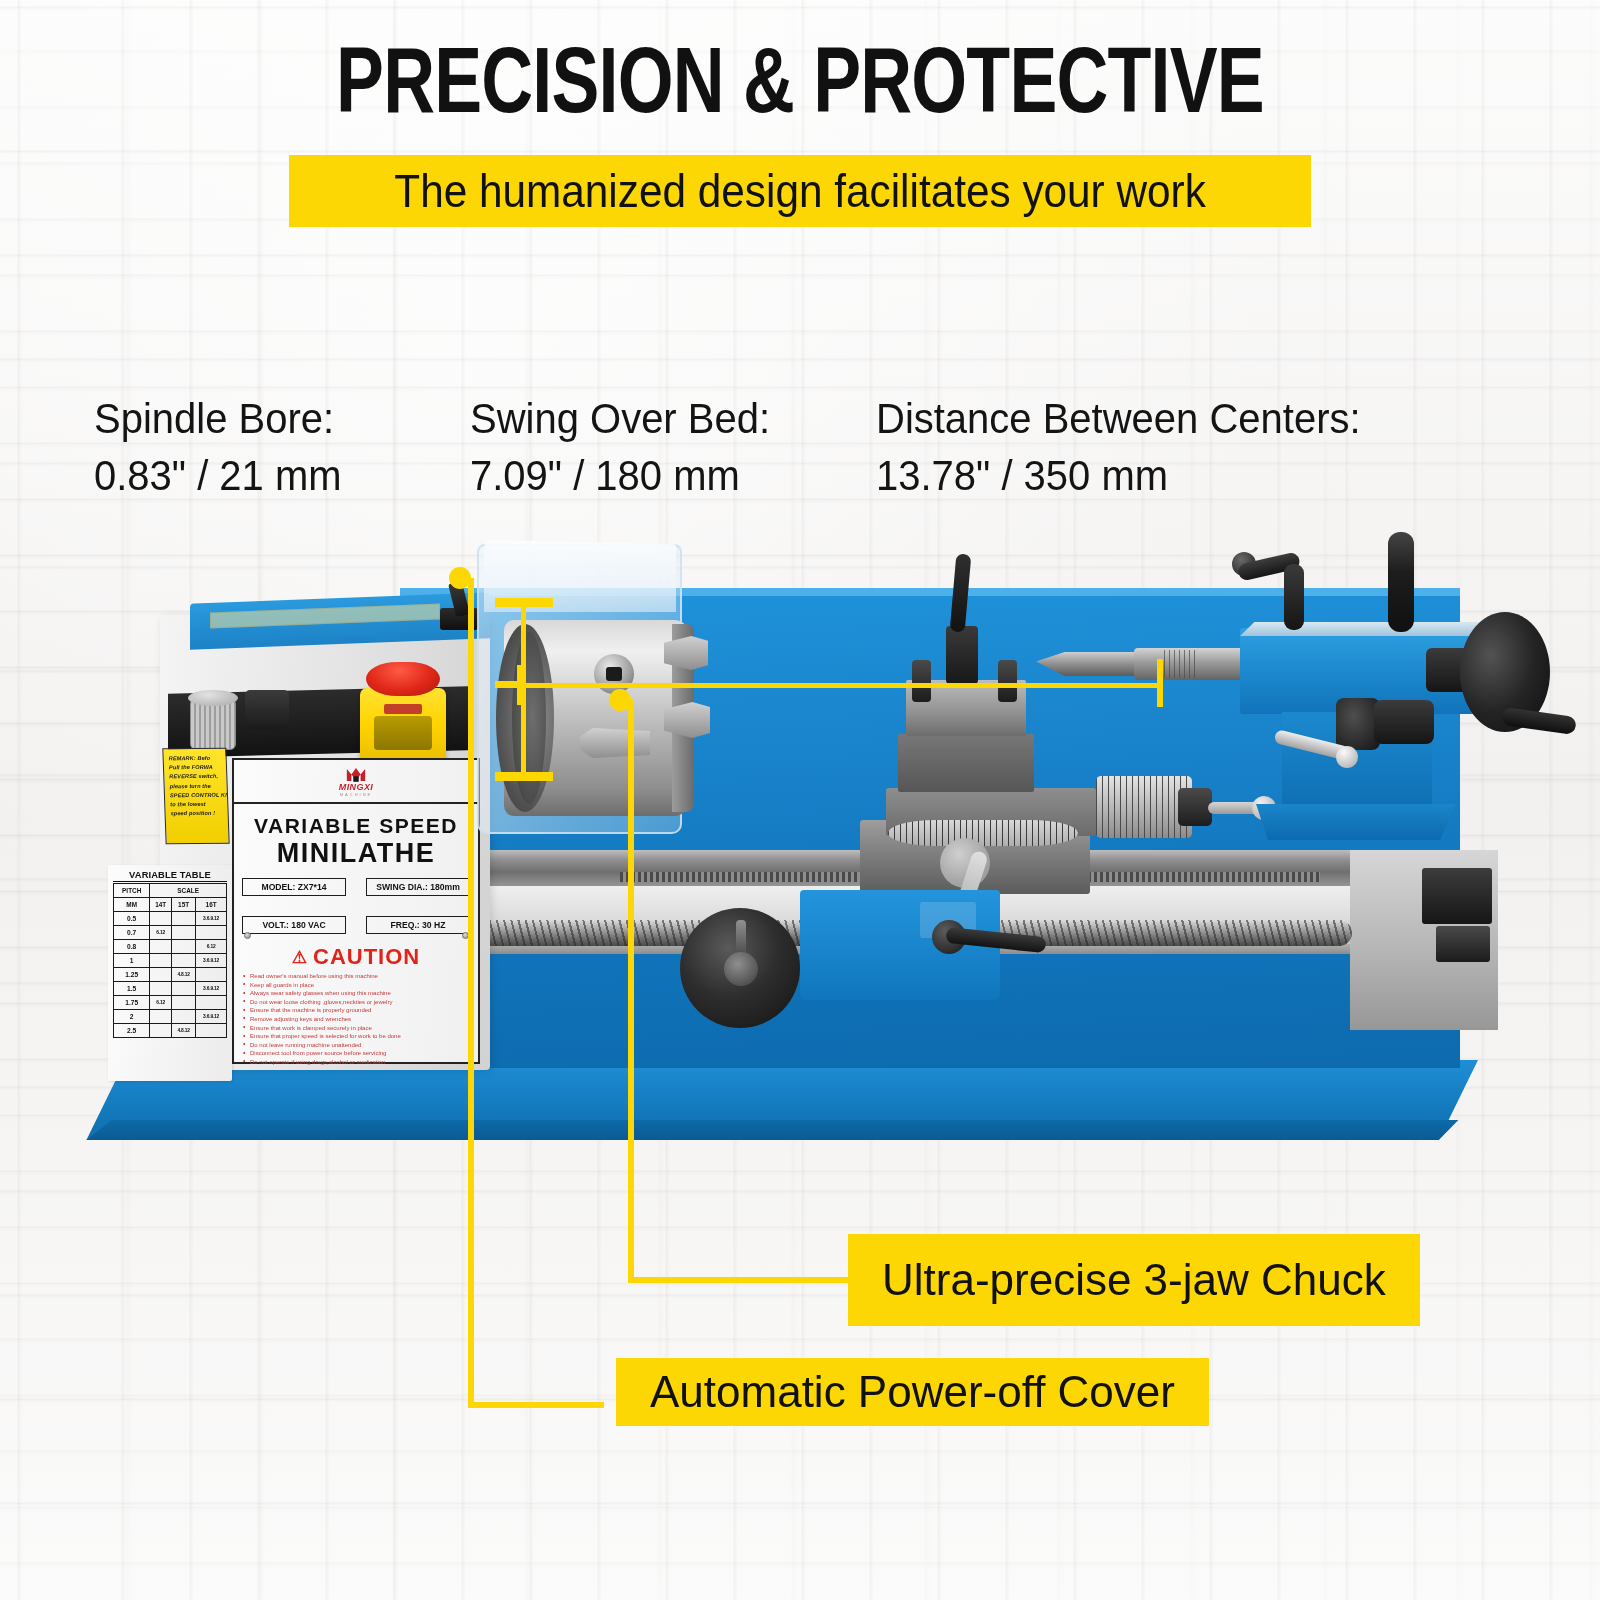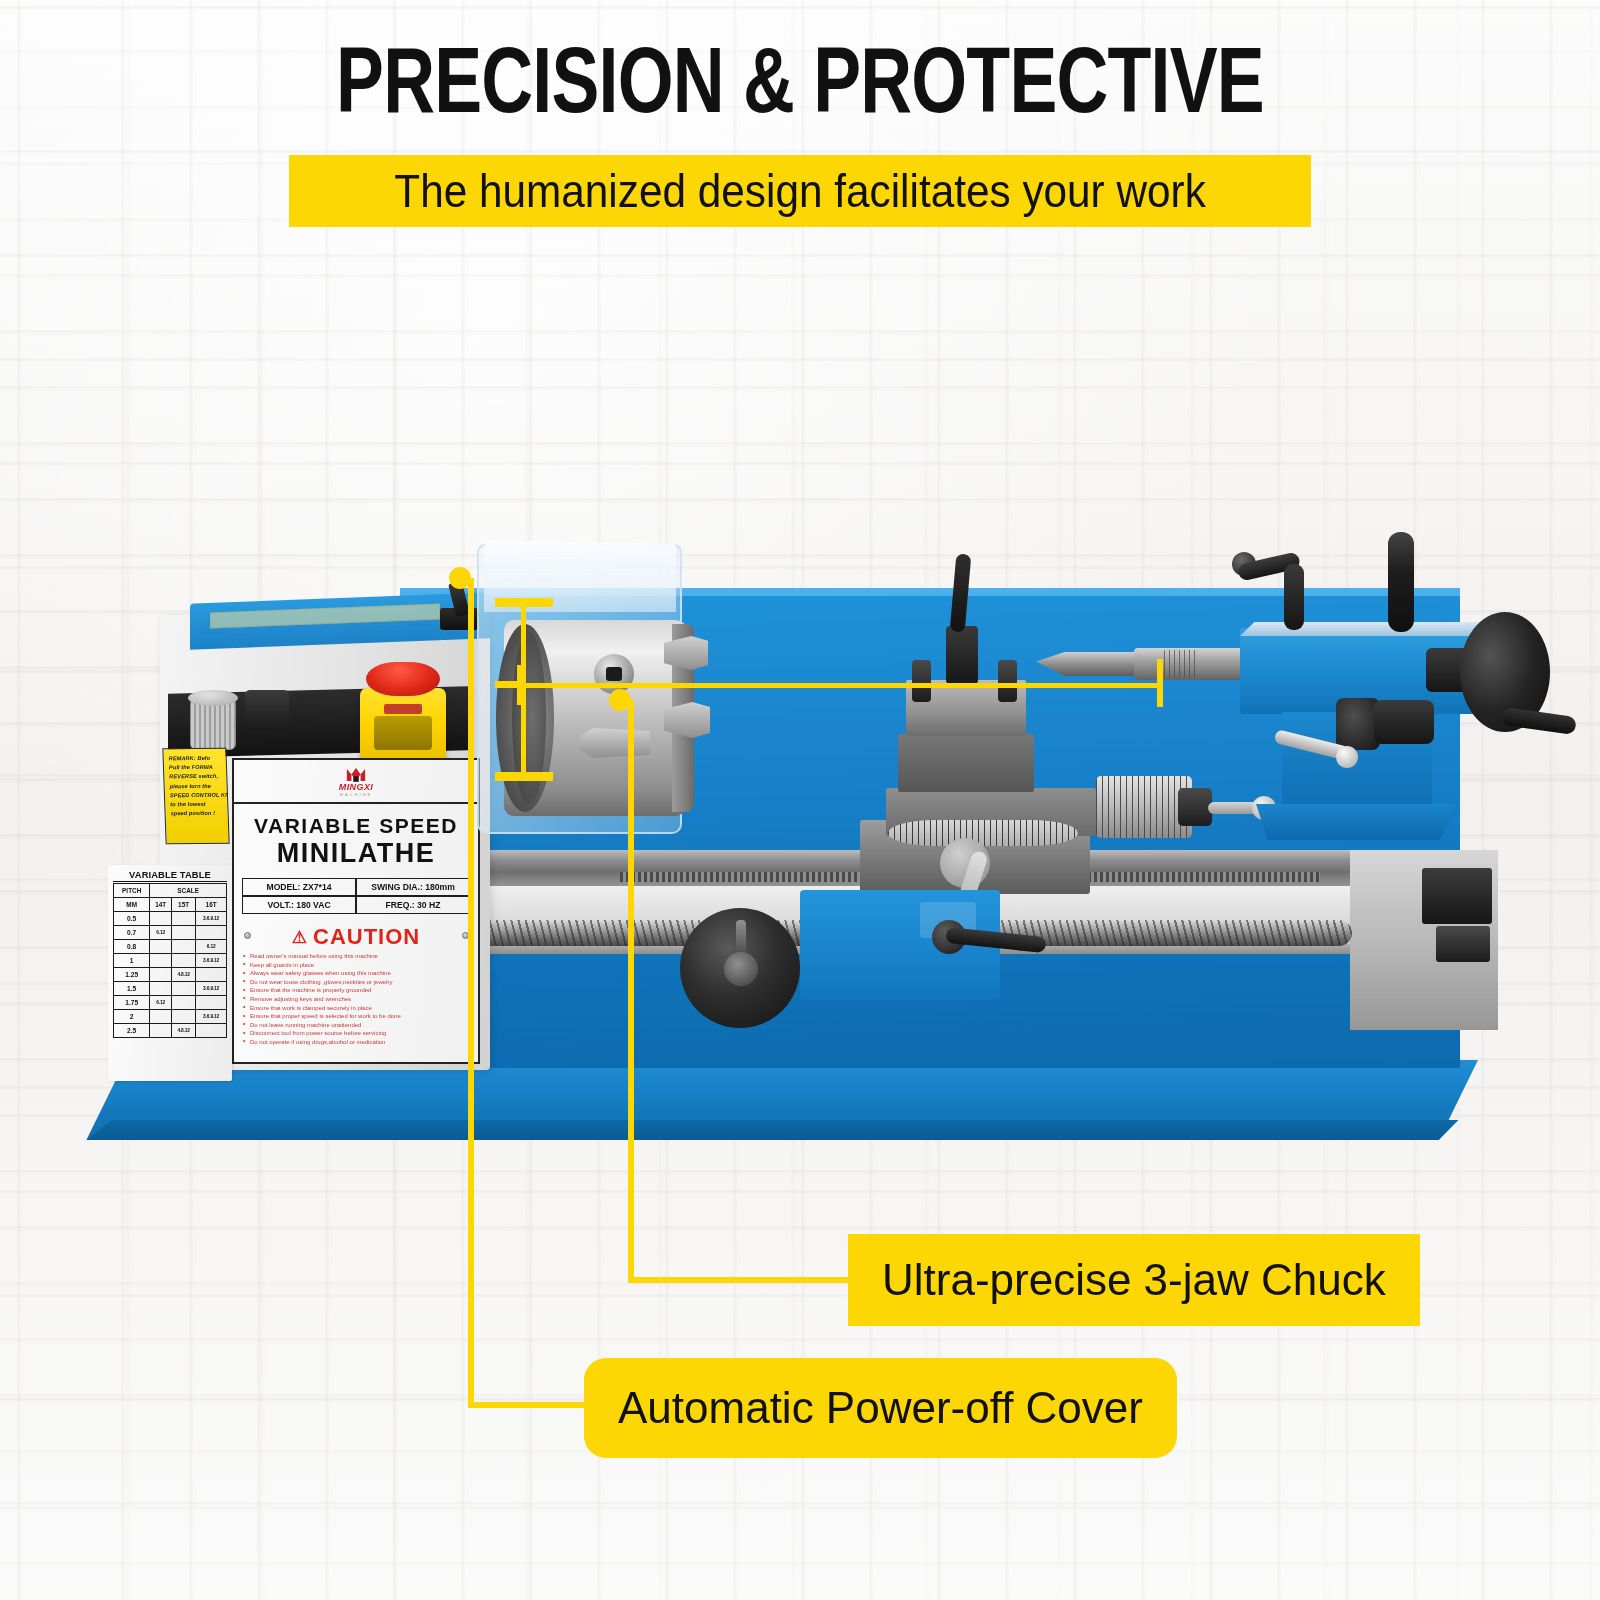--- a/index.html
+++ b/index.html
@@ -199,21 +199,21 @@
     height:44px; border-bottom:2px solid #232323;
     display:flex; flex-direction:column; align-items:center; justify-content:center; gap:0px;
     padding-top:2px;
   }
   .mx-mark{ width:22px; height:17px; position:relative; }
   .mx-mark svg{ display:block; }
   #np-brand{ font-size:9px; font-weight:700; color:#c6202a; letter-spacing:.4px; line-height:9px; font-style:italic; }
   #np-brand-sub{ font-size:4px; color:#b08a8a; letter-spacing:2px; line-height:6px; }
   #np-title1{ text-align:center; font-size:21px; font-weight:700; letter-spacing:1.5px; color:#111; margin-top:10px; line-height:24px;}
   #np-title2{ text-align:center; font-size:27px; font-weight:700; letter-spacing:1.5px; color:#111; line-height:30px;}
-  #np-grid{ display:grid; grid-template-columns:1fr 1fr; gap:0; padding:10px 8px 4px 8px;}
+  #np-grid{ display:grid; grid-template-columns:1fr 1fr; gap:20px; padding:10px 8px 4px 8px;}
   .np-cell{ border:1.6px solid #1d1d1d; padding:3px 2px; text-align:center; font-size:8.6px; font-weight:700; color:#111; white-space:nowrap; }
   #np-caution{
     display:flex; align-items:center; justify-content:center; gap:5px;
     margin-top:6px; font-size:22px; font-weight:700; color:#e2231a; letter-spacing:1px;
   }
   #np-caution .tri{ font-size:17px; color:#e2231a; }
   #np-bullets{ padding:2px 7px 0 9px; }
   #np-bullets li{ list-style:none; position:relative; font-size:6.0px; line-height:8.6px; color:#c8383a; padding-left:7px; white-space:nowrap; }
   #np-bullets li::before{ content:"•"; position:absolute; left:0; top:-0.5px; color:#c8383a; font-size:7px; }
   .np-screw{ position:absolute; width:7px; height:7px; border-radius:50%; background:radial-gradient(circle at 35% 30%,#dcdcdc,#8e8e8e); border:1px solid #6f6f6f;}
@@ -567,34 +567,48 @@
 
   
   .callout-label {
     position:absolute; z-index:7;
     background:#FCD703; color:#111;
     display:flex; align-items:center;
     font-size:44px; white-space:nowrap;
     padding:0 34px;
   }
   #label-chuck { left:848px; top:1234px; height:92px; }
-  #label-cover { left:584px; top:1358px; height:100px;border-radius:22px; }
+  #label-cover { left:616px; top:1358px; height:68px; }
 </style>
 </head>
 <body>
 
 <div id="wall"></div>
 
 <div class="stage">
 
   <div id="title">PRECISION &amp; PROTECTIVE</div>
   <div id="subtitle-wrap">
     <div id="subtitle">The humanized design facilitates your work</div>
   </div>
 
+  <div id="specs">
+    <div class="spec" id="spec-0">
+      <div class="sp-label">Spindle Bore:</div>
+      <div class="sp-value">0.83" / 21 mm</div>
+    </div>
+    <div class="spec" id="spec-1">
+      <div class="sp-label">Swing Over Bed:</div>
+      <div class="sp-value">7.09" / 180 mm</div>
+    </div>
+    <div class="spec" id="spec-2">
+      <div class="sp-label">Distance Between Centers:</div>
+      <div class="sp-value">13.78" / 350 mm</div>
+    </div>
+  </div>
 
   <div id="photo">
 
     <div id="base-tray"></div>
     <div id="base-tray-lip"></div>
     <div id="splash"></div>
     <div id="splash-top-edge"></div>
 
     <div id="bed-way"></div>
     <div id="bed-way-rack"></div>

